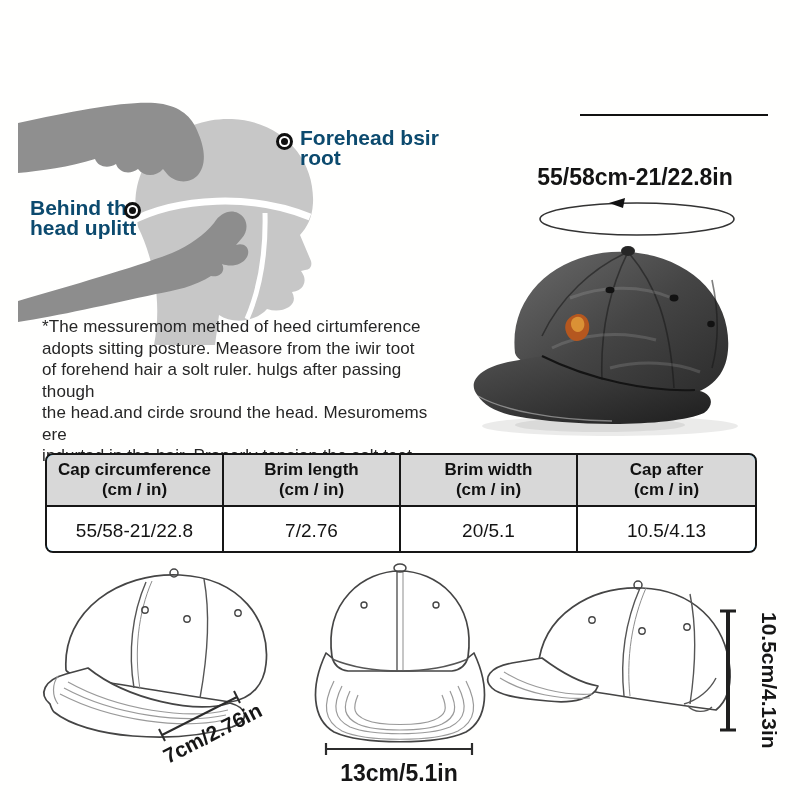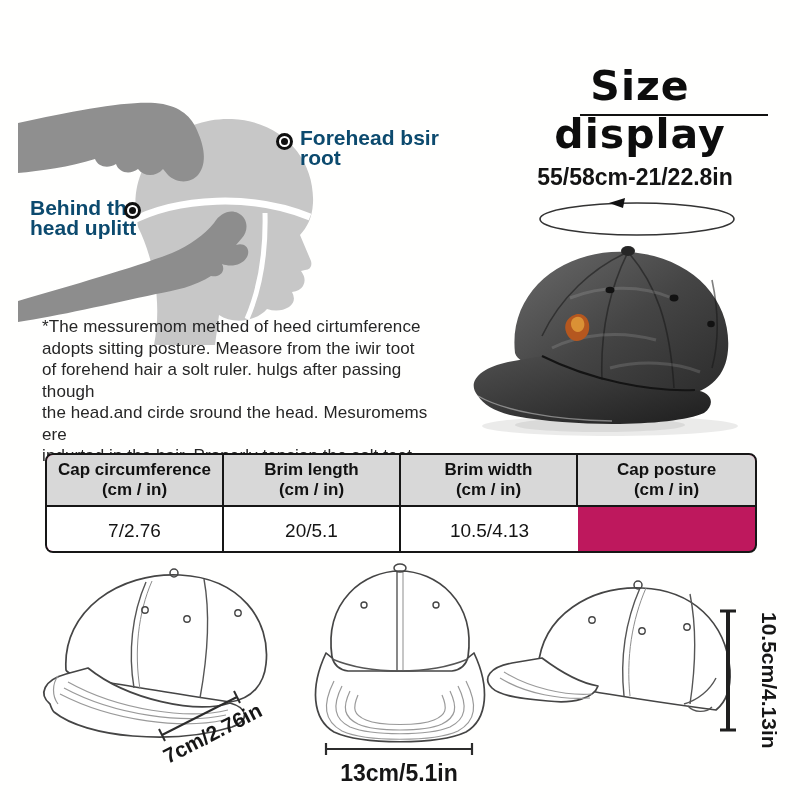--- a/index.html
+++ b/index.html
@@ -25,21 +25,21 @@
   .bullseye::after{content:"";width:7px;height:7px;background:#101010;border-radius:50%;}
   
   .note{left:42px;top:316px;width:400px;font-size:17px;line-height:21.5px;
     font-weight:500;color:#262626;letter-spacing:0.1px;}
   
   .size-label{left:520px;top:164px;width:230px;text-align:center;
     font-size:23px;font-weight:600;color:#141414;}
   
   .size-table{
     left:45px;top:453px;width:712px;height:100px;
-    border:2px solid #161616;border-radius:8px;overflow:hidden;background:#be185d;
+    border:2px solid #161616;border-radius:8px;overflow:hidden;background:#0ea5e9;
     display:grid;grid-template-columns:1fr 1fr 1fr 1fr;grid-template-rows:52px 48px;
   }
   .th{
     background:#d8d8d8;border-right:2px solid #161616;border-bottom:2px solid #161616;
     display:flex;flex-direction:column;align-items:center;justify-content:center;
     font-size:17px;font-weight:700;line-height:20px;color:#111;text-align:center;
   }
   .th:nth-child(4){border-right:none;}
   .td{
     background:#fff;border-right:2px solid #161616;
@@ -48,21 +48,20 @@
   }
   .td:last-child{border-right:none;}
   svg text{font-family:"Liberation Sans", sans-serif;}
   .dim-text{font-size:21px;font-weight:600;fill:#161616;}
 </style>
 </head>
 <body>
 
 <div class="canvas">
 
-  <div class="abs title">Size display</div>
   <div class="abs title-underline"></div>
 
   <svg class="abs" style="left:18px;top:95px" width="345" height="250" viewBox="0 0 345 250">
 
     <path fill="#c7c7c7" d="M118,118 C112,60 162,22 214,24 C264,26 297,64 295,108
          C294,124 289,132 282,140 L293,166 Q295,174 287,175 L283,176
          Q289,184 285,191 Q282,196 274,197 Q279,206 271,212 Q261,218 249,214
          C239,226 215,230 201,220 L197,250 L136,250
          C145,205 134,160 120,132 Z"></path>
 
@@ -159,23 +158,24 @@
     </div>
     <div class="th">
       <div>Brim length</div>
       <div>(cm / in)</div>
     </div>
     <div class="th">
       <div>Brim width</div>
       <div>(cm / in)</div>
     </div>
     <div class="th">
-      <div>Cap posture</div>
-      <div>(cm / in)</div>
-    </div>
+      <div>Cap after</div>
+      <div>(cm / in)</div>
+    </div>
+    <div class="td">55/58-21/22.8</div>
     <div class="td">7/2.76</div>
     <div class="td">20/5.1</div>
     <div class="td">10.5/4.13</div>
   </div>
 
   <svg class="abs" style="left:28px;top:552px" width="270" height="225" viewBox="0 0 270 225">
     <g fill="#fff" stroke="#454545" stroke-width="1.7" stroke-linejoin="round">
       <path d="M38,118 C34,58 92,20 152,23 C212,26 243,68 238,112
            C236,132 224,147 202,150 C150,142 85,132 62,127 C48,124 40,122 38,118 Z"></path>
       <path d="M22,152 C10,142 16,128 38,122 L60,116 C100,148 168,162 202,151

